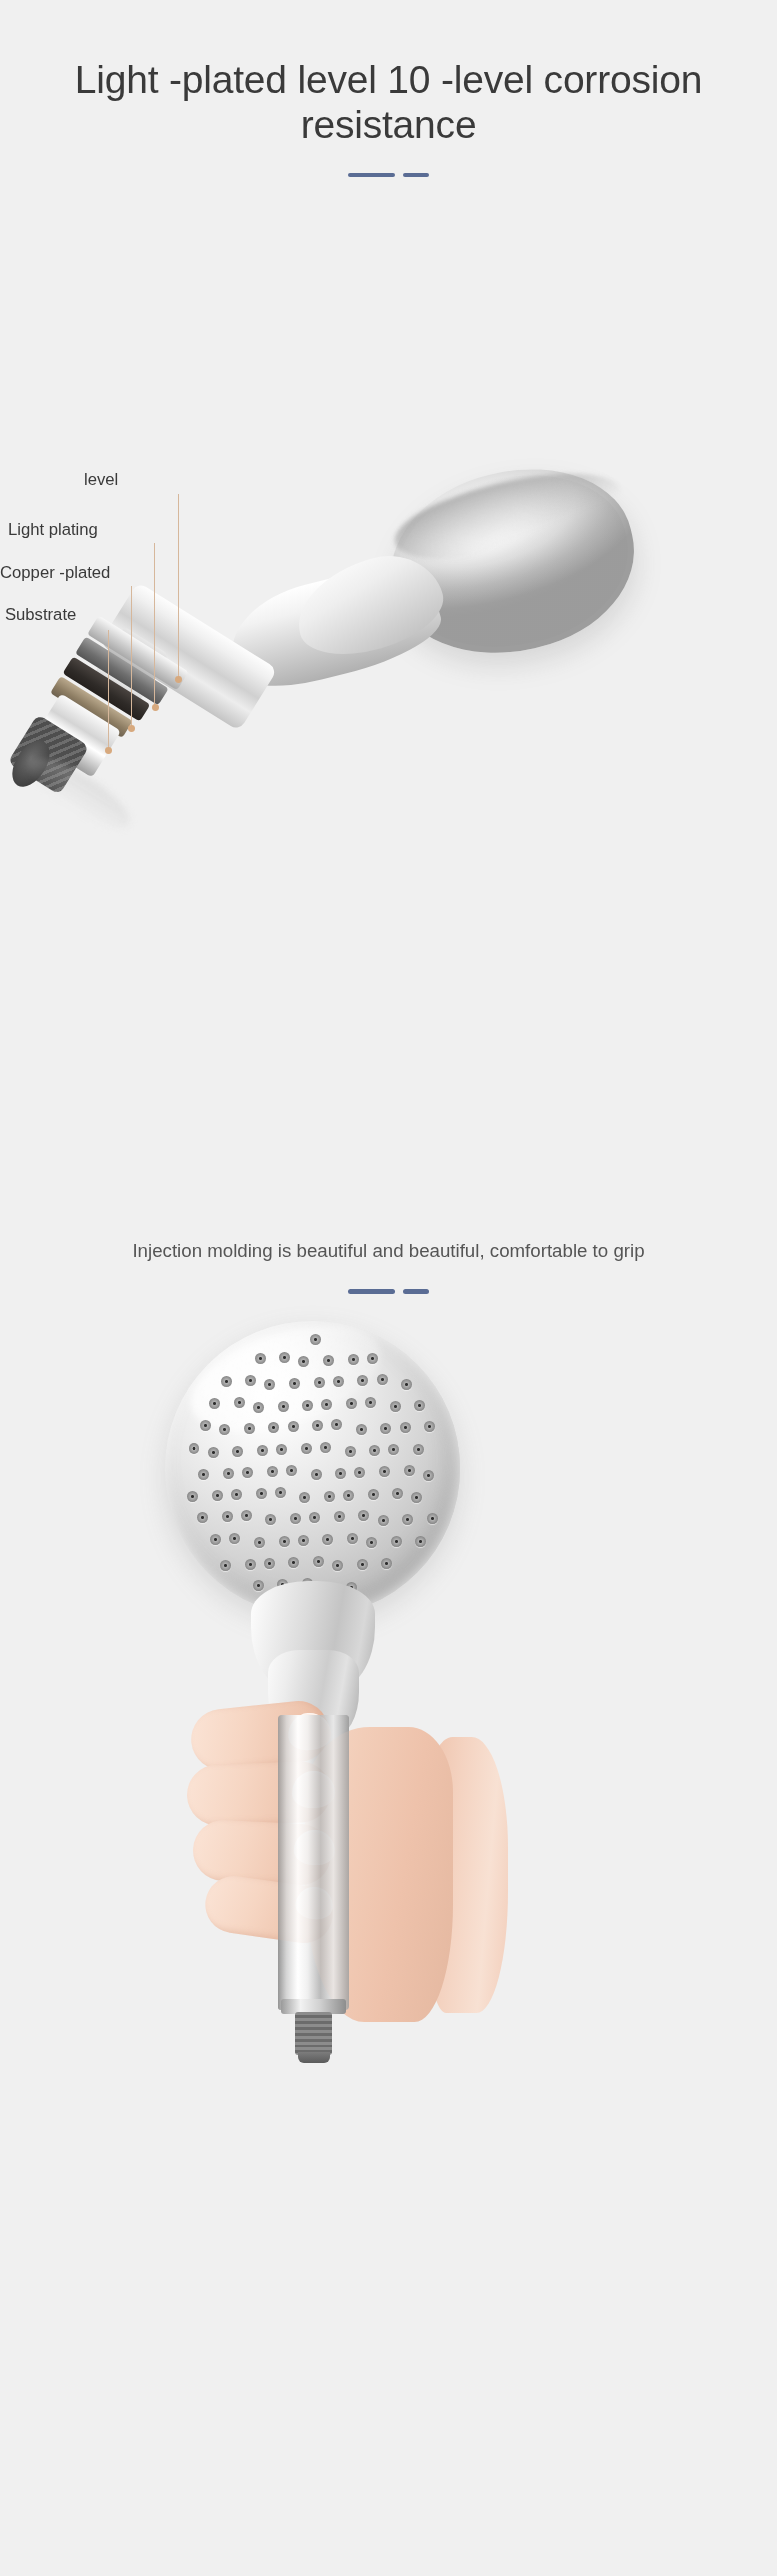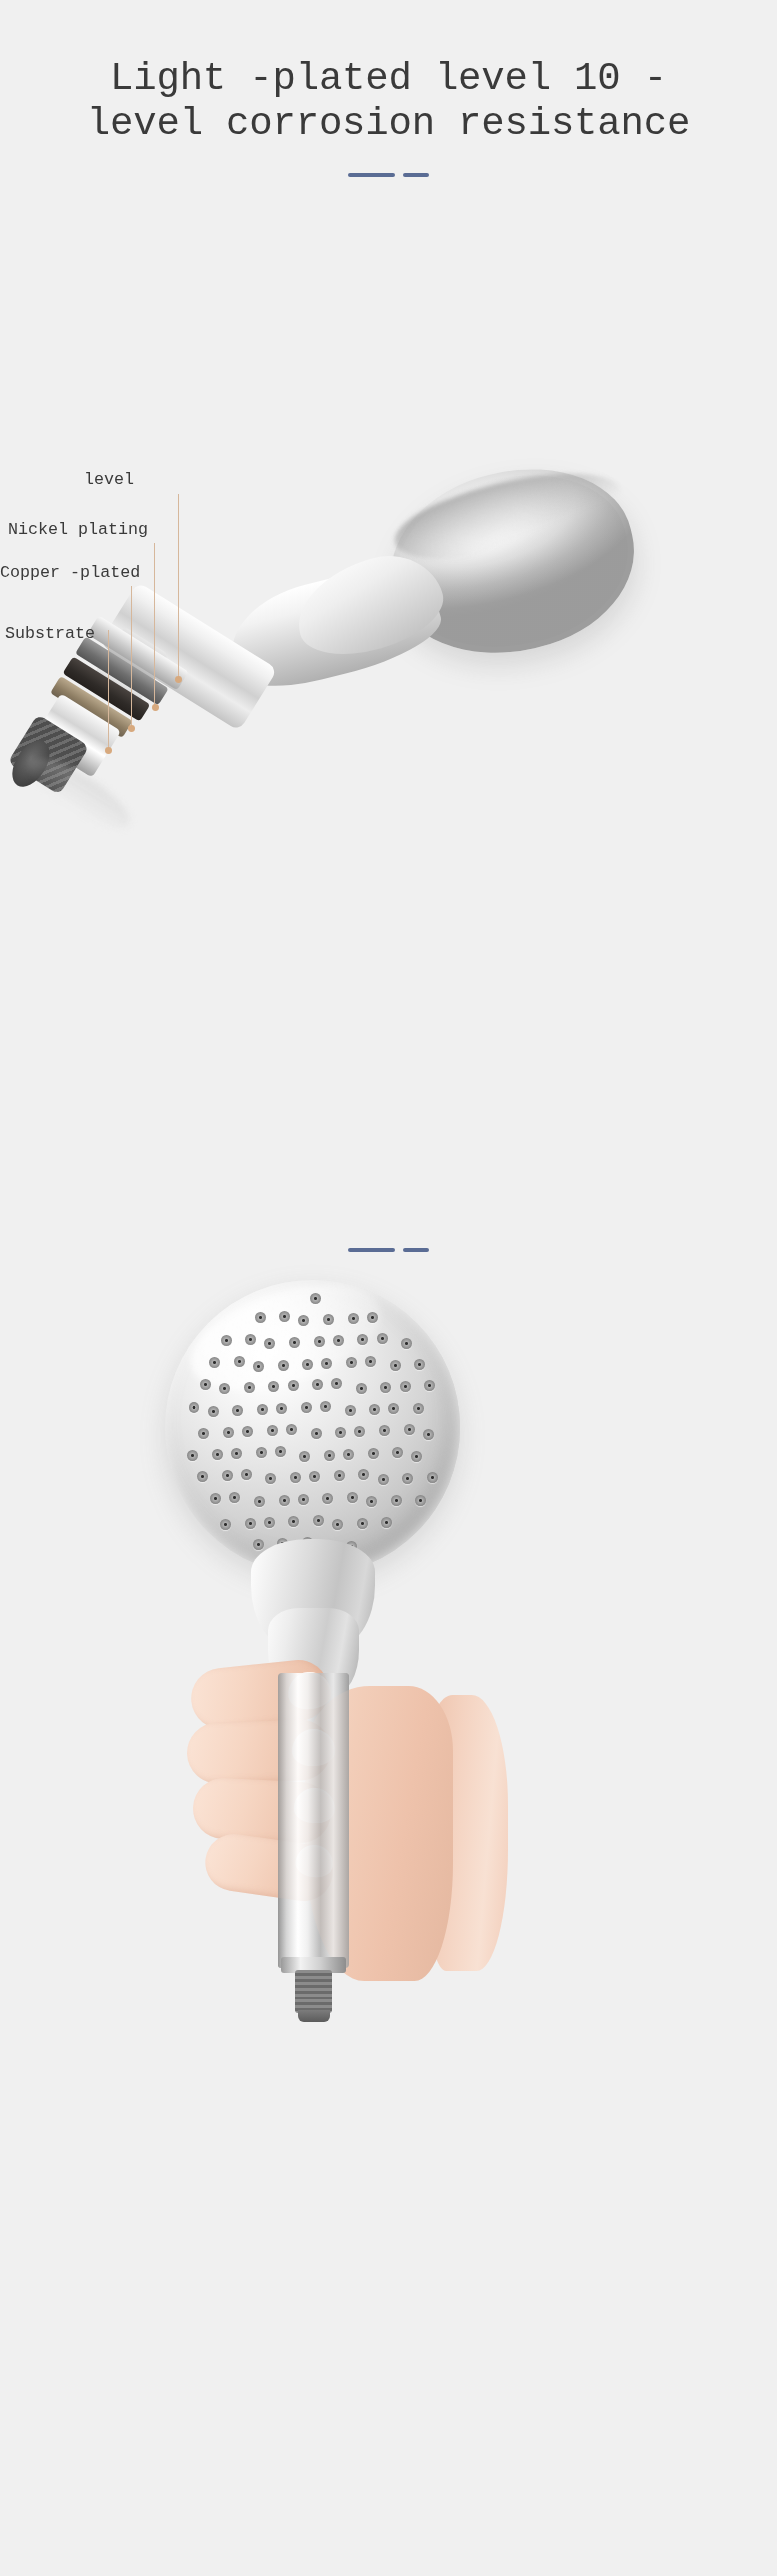--- a/index.html
+++ b/index.html
@@ -6,21 +6,21 @@
   body {
     width:777px; height:2576px;
     background:#f0f0f0;
     font-family:"Liberation Sans", sans-serif;
     overflow:hidden;
     position:relative;
   }
   .page { width:777px; height:2576px; position:relative; }
 
   
-  .section { position:relative; width:749px;font-family:Liberation Mono, monospace; }
+  .section { position:relative; width:749px; }
   .sec1 { height:1181px; }
   .sec2 { height:1395px; }
 
   .text-block { width:777px; text-align:center; }
 
   .heading {
     font-size:39px;
     line-height:45px;
     font-weight:400;
     color:#3a3a3a;
@@ -55,21 +55,21 @@
   .callout {
     position:absolute;
     font-size:16.7px;
     color:#3a3a3a;
     white-space:nowrap;
     text-align:right;
   }
   .c-chrome    { left:84px;  top:283px; }
   .c-nickel    { left:7.9px;   top:333px; }
   .c-copper    { left:0px;   top:376px; }
-  .c-substrate { left:4.9px;   top:418px;margin-top:19px; }
+  .c-substrate { left:4.9px;   top:418px; }
 
   .leader {
     position:absolute;
     width:1px;
     background:#d6b79b;
   }
   .leader-dot {
     position:absolute;
     width:6.9px; height:6.9px;
     border-radius:50%;
@@ -350,39 +350,40 @@
         <div class="layer layer-copper"></div>
         <div class="layer layer-substrate"></div>
 
         <div class="sh1-ferrule"></div>
         <div class="sh1-thread"></div>
         <div class="sh1-threadcap"></div>
         <div class="sh1-reflect"></div>
       </div>
 
       <div class="callout c-chrome">level</div>
-      <div class="callout c-nickel">Nickel plating</div>
+      <div class="callout c-nickel">Light plating</div>
       <div class="callout c-copper">Copper -plated</div>
       <div class="callout c-substrate">Substrate</div>
 
       <div class="leader" style="left:178px; top:307px; height:185px;"></div>
       <div class="leader" style="left:154px; top:356px; height:163px;"></div>
       <div class="leader" style="left:131px; top:399px; height:142px;"></div>
       <div class="leader" style="left:108px; top:443px; height:120px;"></div>
 
       <div class="leader-dot" style="left:175px; top:489px;"></div>
       <div class="leader-dot" style="left:152px; top:517px;"></div>
       <div class="leader-dot" style="left:128px; top:538px;"></div>
       <div class="leader-dot" style="left:105px; top:560px;"></div>
     </div>
   </div>
 
   <div class="section sec2">
 
     <div class="text-block" style="padding-top:41px;">
+      <div class="subheading">Injection molding is beautiful and beautiful, comfortable to grip</div>
       <div class="divider">
         <span class="dash-long"></span>
         <span class="dash-short"></span>
       </div>
     </div>
 
     <div class="product2">
       <div class="sh2-head">
         <div class="sh2-head-edge"></div>
         <div class="sh2-head-gloss"></div>

